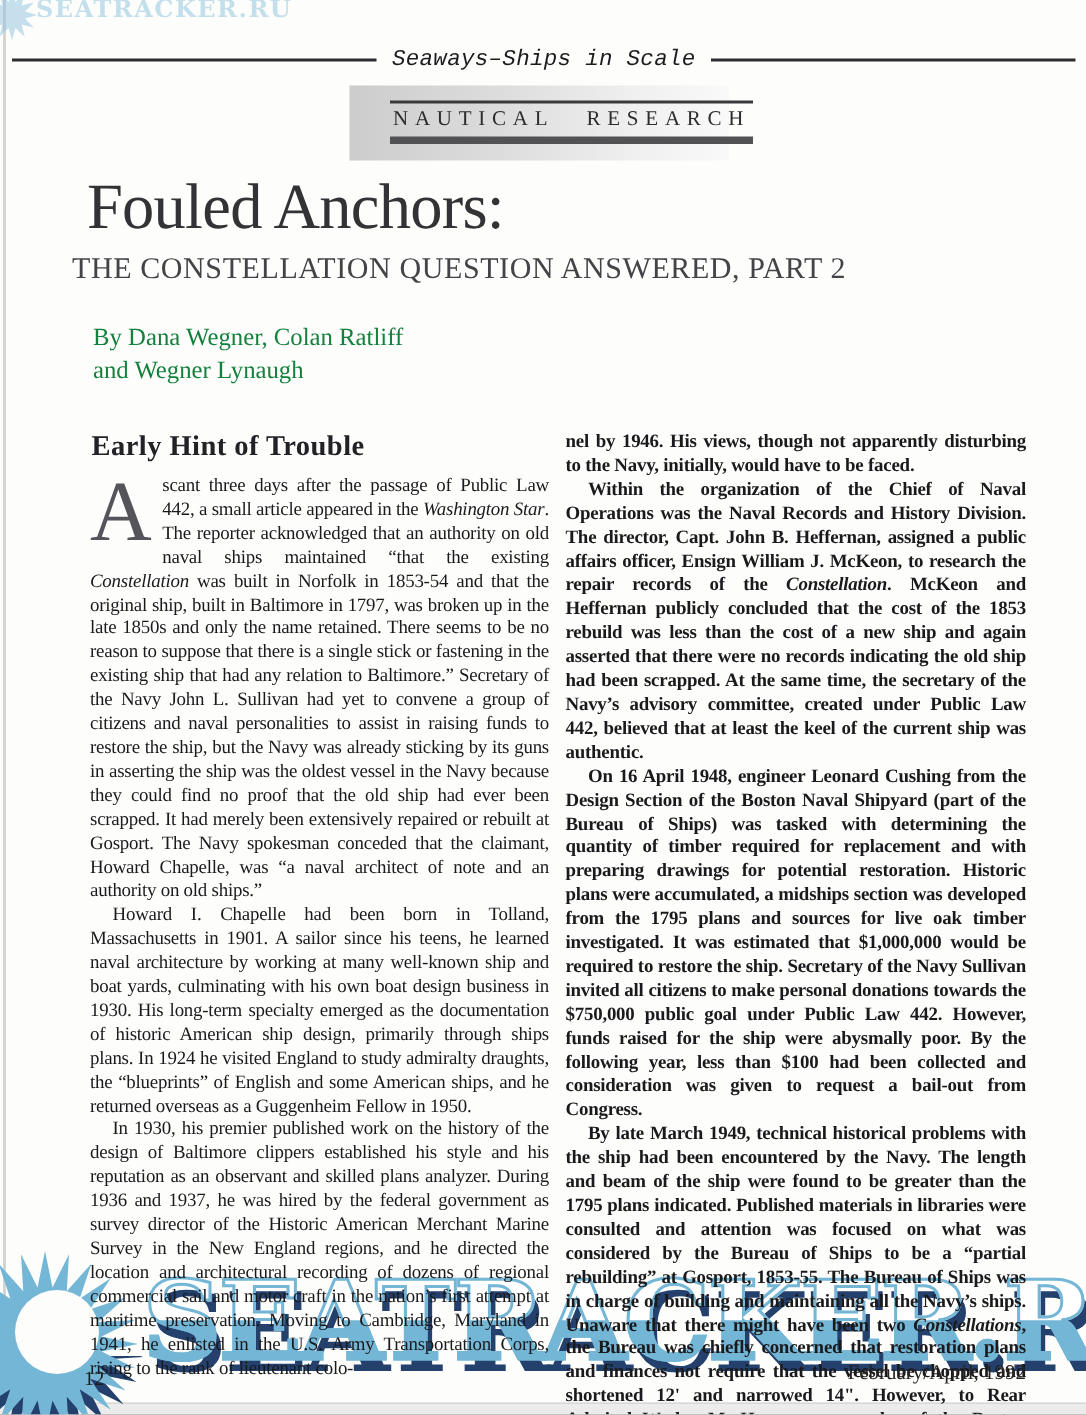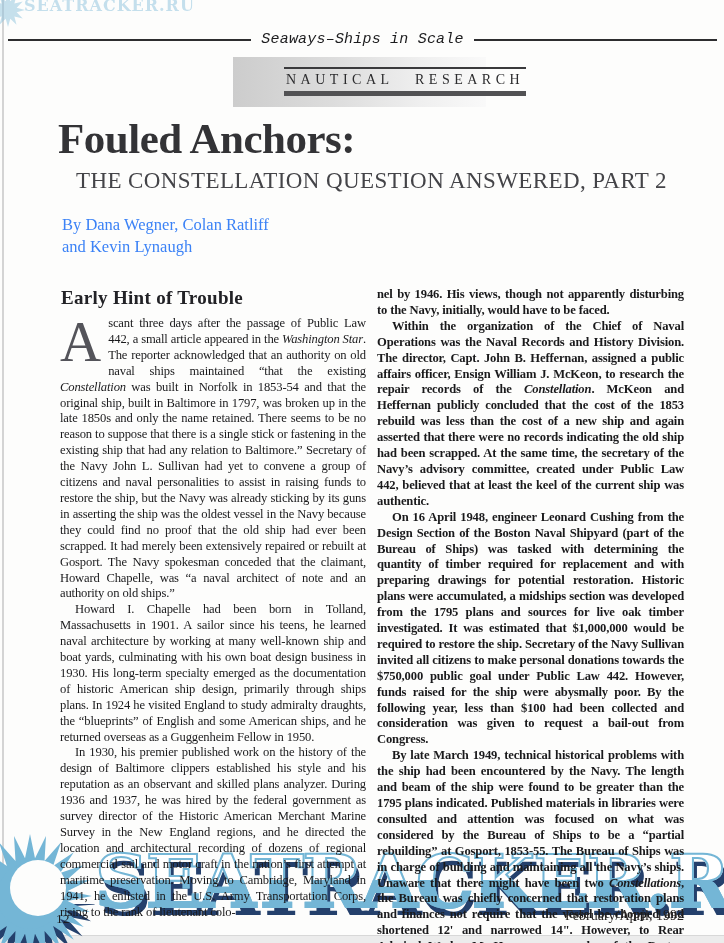--- a/index.html
+++ b/index.html
@@ -27,36 +27,36 @@
     padding:0 10px;font-family:Liberation Mono, monospace;font-style:italic;
     font-size:15px;color:#1c1c1e;white-space:nowrap;letter-spacing:.2px;
   }
 
   
   .naut-backdrop{
     position:absolute;left:233px;top:57px;width:253px;height:50px;z-index:1;
     background:linear-gradient(to right,#c7c7c7 0%,#d9d9d9 40%,#eeeeee 75%,#f9f9f9 100%);
     opacity:.9;
   }
-  .naut{position:absolute;left:260px;top:67px;z-index:2;margin-left:24px;}
+  .naut{position:absolute;left:260px;top:67px;z-index:2;}
   .naut .label{
     display:inline-block;border-top:2px solid #3a3a3c;padding:3px 2px 2px 2px;
     font-size:14px;letter-spacing:4.5px;word-spacing:14px;color:#2c2c2e;white-space:nowrap;
   }
   .naut .thick{height:5px;background:#525254;margin-top:1px;}
 
   .title{
     position:absolute;left:58px;top:114px;z-index:2;
-    font-size:43px;font-weight:bold;letter-spacing:-.5px;color:#333336;white-space:nowrap;
+    font-size:43px;font-weight:normal;letter-spacing:-.5px;color:#333336;white-space:nowrap;
   }
   .subtitle{
-    position:absolute;left:76px;top:168px;z-index:2;
-    font-size:23px;color:#444448;letter-spacing:.4px;white-space:nowrap;
+    position:absolute;left:48px;top:168px;z-index:2;
+    font-size:20px;color:#444448;letter-spacing:.4px;white-space:nowrap;
   }
-  .byline{position:absolute;left:62px;top:214px;z-index:2;font-size:16.5px;line-height:21.5px;color:#3b82f6;}
+  .byline{position:absolute;left:62px;top:214px;z-index:2;font-size:16.5px;line-height:21.5px;color:#15803d;}
   .sect-head{
     position:absolute;left:61px;top:287px;z-index:2;
     font-size:19px;font-weight:bold;letter-spacing:.3px;color:#222226;
   }
 
   .col{position:absolute;z-index:2;font-size:12.6px;line-height:15.9px;letter-spacing:-.15px;text-align:justify;}
   .col-left{left:60px;top:316px;width:306px;}
   .col-right{left:377px;top:287px;width:307px;font-weight:bold;}
   .col p{margin:0;}
   .col p.indent{text-indent:15px;}
@@ -108,21 +108,21 @@
   <div class="naut-backdrop"></div>
   <div class="naut">
     <div class="label">NAUTICAL RESEARCH</div>
     <div class="thick"></div>
   </div>
 
   <div class="title">Fouled Anchors:</div>
   <div class="subtitle">THE CONSTELLATION QUESTION ANSWERED, PART 2</div>
   <div class="byline">
     <div>By Dana Wegner, Colan Ratliff</div>
-    <div>and Kevin Lynaugh</div>
+    <div>and Wegner Lynaugh</div>
   </div>
 
   <div class="sect-head">Early Hint of Trouble</div>
 
   <div class="wm-shadow">SEATRACKER.RU</div>
   <div class="wm-main">SEATRACKER.RU</div>
   <svg class="sun" viewBox="0 0 140 140">
     <defs>
         <clipPath id="lowhalf">
           <rect x="0" y="78" width="140" height="62"></rect>

